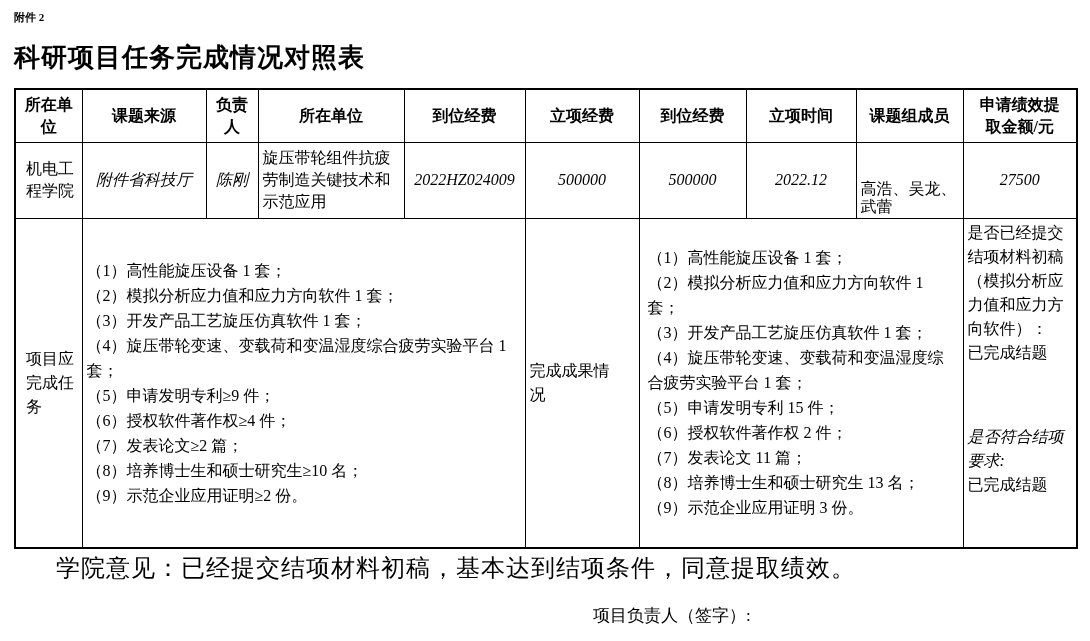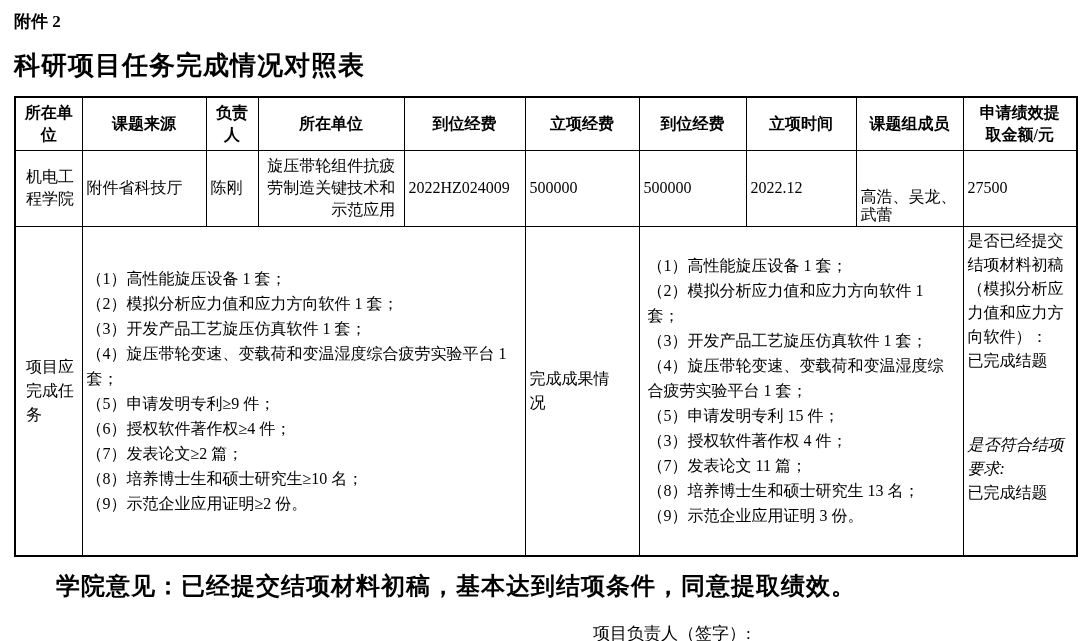--- a/index.html
+++ b/index.html
@@ -3,58 +3,58 @@
 <meta charset="utf-8">
 <style>
   html,body { margin:0; padding:0; background:#fff; }
   body {
     width:1090px; height:641px;
     font-family:"Liberation Serif","DejaVu Serif",serif;
     color:#000; overflow:hidden;
   }
   .page { padding:10px 14px 0 14px; position:relative; }
 
-  .attachment { font-size:17px; font-weight:bold; }
+  .attachment { font-size:11px; font-weight:bold; }
 
   .title {
     font-size:26px; font-weight:bold;
     margin:15px 0 13px 0; letter-spacing:1px;
   }
 
   table.doc {
     border-collapse:collapse; table-layout:fixed;
     width:1062px; border:2px solid #000;
   }
   .doc th, .doc td {
     border:1px solid #000; font-size:16px; padding:2px 4px;
     overflow:hidden; word-break:break-all;
   }
   .doc th { font-weight:bold; text-align:center; vertical-align:middle; line-height:22px; }
   tr.head-row { height:53px;margin-top:31px; }
   tr.info-row { height:65px; }
   tr.tasks-row { height:330px; }
 
-  .ac { text-align:left; vertical-align:middle; }
+  .ac { text-align:center; vertical-align:middle;font-style:italic; }
   .al { text-align:left; vertical-align:middle; }
-  .w-name  { width:8.3em; line-height:22px;text-align:right; }
+  .w-name  { width:8.3em; line-height:22px; }
   .w-head10{ width:86px; margin:0 auto; }
   .w-mid   { width:84px; line-height:24px; }
   .w-members{ width:100px; line-height:18px;margin-top:35px; }
   .unit-cell { line-height:22px; padding-left:6px; }
   .row-label { line-height:24px; padding-left:6px; }
 
   .list-cell { vertical-align:middle; padding:0 13px 0 8px; }
   .list-cell.completed { padding:0 8px 0 8px; }
   .list-item { line-height:25px; }
 
   .review-cell { vertical-align:top; padding:5px 10px 8px 10px; line-height:24px; }
   .review-q2 { margin-top:60px;font-style:italic; }
 
   .opinion {
-    margin:13px 0 0 42px; font-size:24px; font-weight:bold; letter-spacing:1px;
+    margin:3px 0 0 42px; font-size:24px; font-weight:normal; letter-spacing:1px;
   }
   .signs { position:relative; margin-top:20px; font-size:17px; height:30px; }
   .sign-leader { position:absolute; left:42px; top:0; }
   .sign-pi { position:absolute; left:543px; top:0;margin-left:36px; }
 </style>
 </head>
 <body>
 
 <div class="page">
 
@@ -131,21 +131,21 @@
       <td class="al">
         <div class="w-mid">完成成果情况</div>
       </td>
       <td colspan="3" class="list-cell completed">
         <div class="list">
               <div class="list-item">（1）高性能旋压设备 1 套；</div>
               <div class="list-item">（2）模拟分析应力值和应力方向软件 1 套；</div>
               <div class="list-item">（3）开发产品工艺旋压仿真软件 1 套；</div>
               <div class="list-item">（4）旋压带轮变速、变载荷和变温湿度综合疲劳实验平台 1 套；</div>
               <div class="list-item">（5）申请发明专利 15 件；</div>
-              <div class="list-item">（3）授权软件著作权 4 件；</div>
+              <div class="list-item">（6）授权软件著作权 2 件；</div>
               <div class="list-item">（7）发表论文 11 篇；</div>
               <div class="list-item">（8）培养博士生和硕士研究生 13 名；</div>
               <div class="list-item">（9）示范企业应用证明 3 份。</div>
             </div>
       </td>
       <td class="review-cell">
         <div>是否已经提交结项材料初稿（模拟分析应力值和应力方向软件）：</div>
         <div>已完成结题</div>
         <div class="review-q2">是否符合结项要求:</div>
         <div>已完成结题</div>

